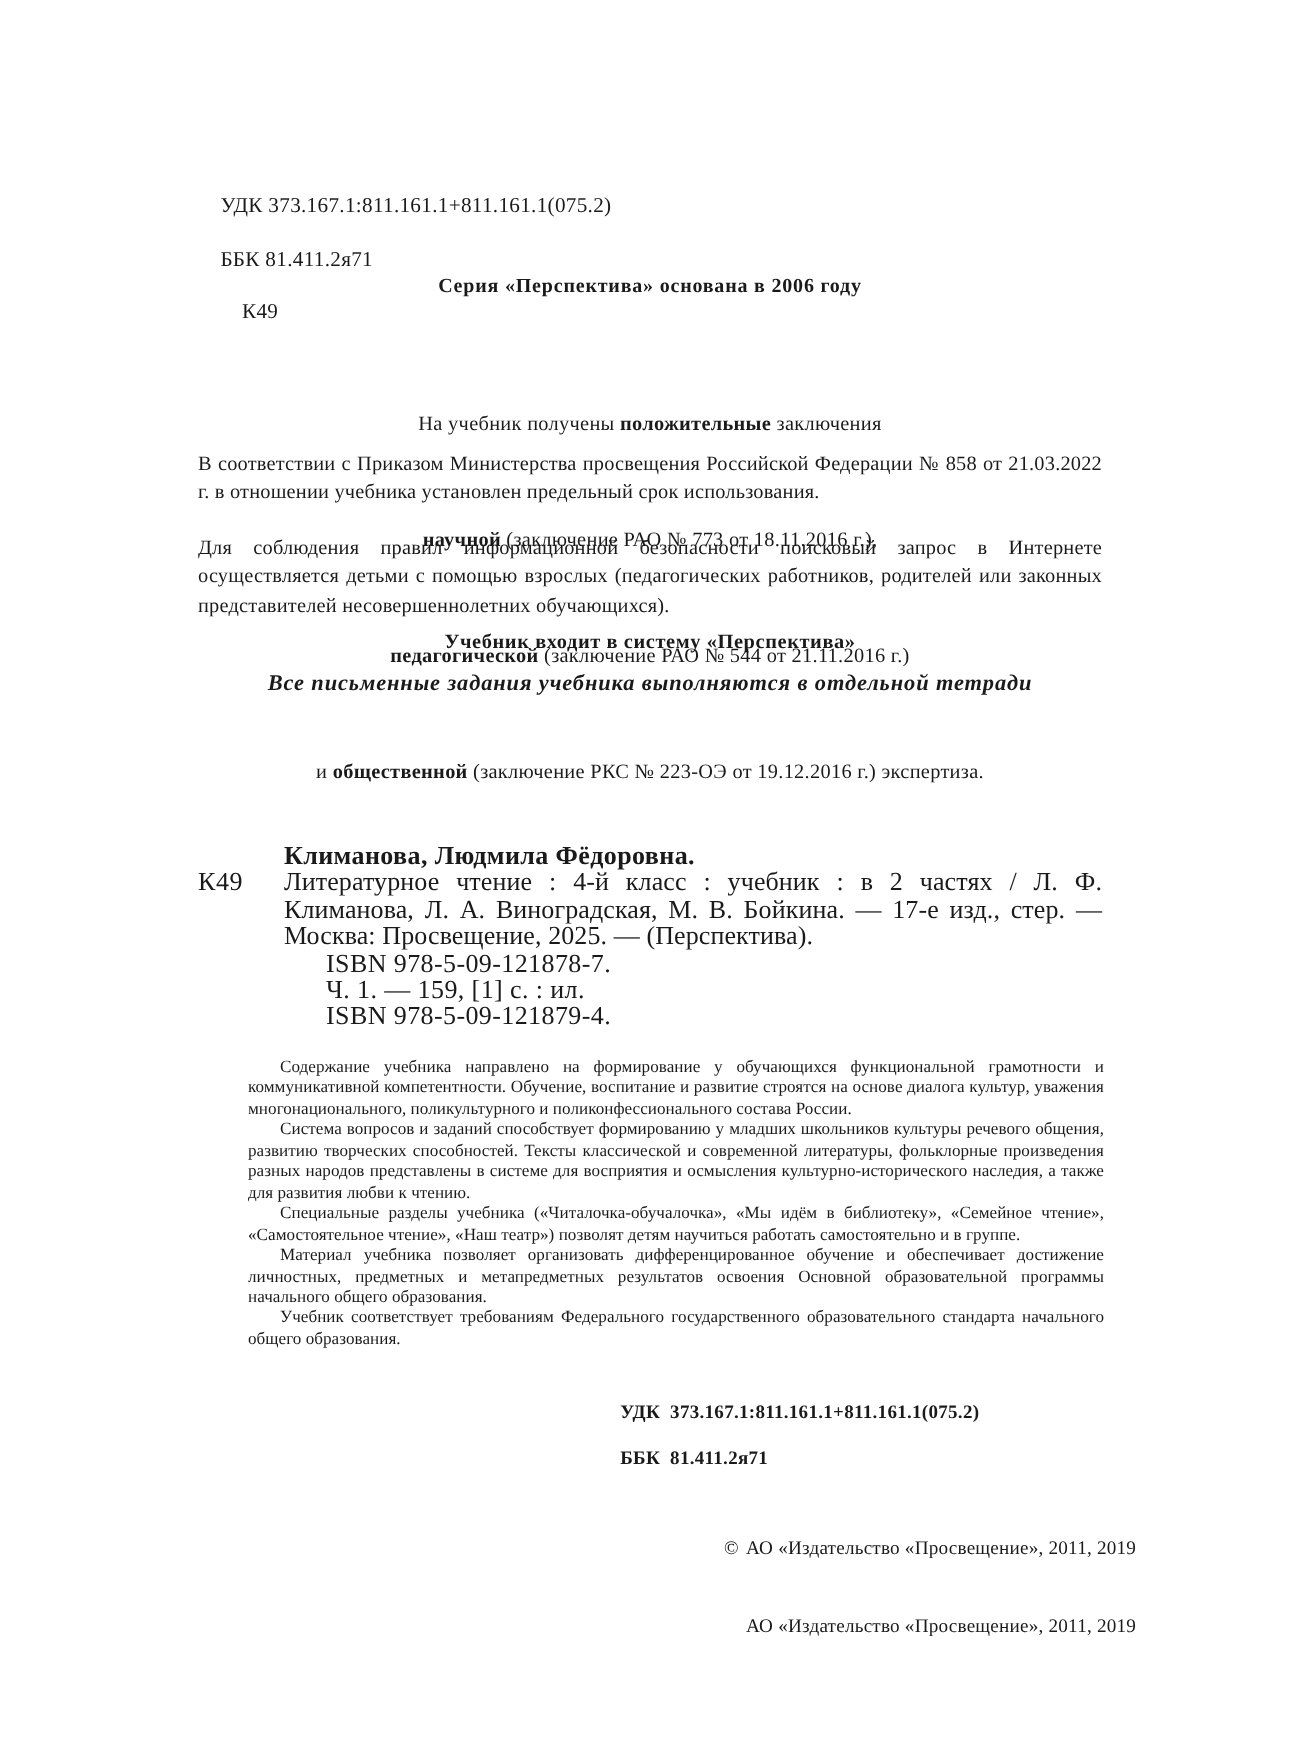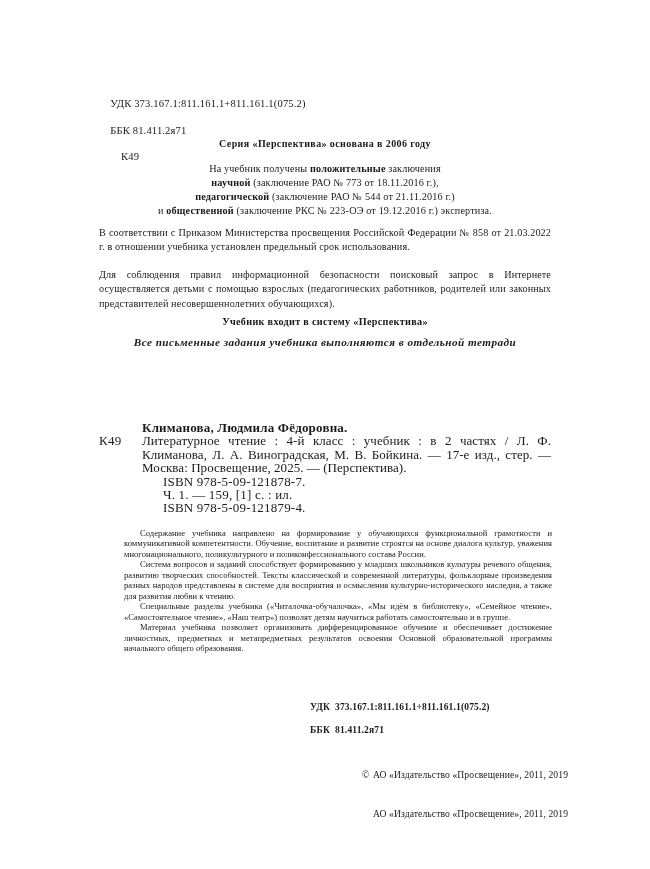--- a/index.html
+++ b/index.html
@@ -54,21 +54,21 @@
   .conclusions {
     position: absolute;
     left: 90px;
     top: 162px;
     width: 470px;
     font-size: 10.2px;
     line-height: 14.1px;
     text-align: center;
     letter-spacing: 0.15px;
   }
-  .conclusions div { white-space: nowrap; }
+  .conclusions div { white-space: nowrap; margin-top: 44px; }
 
   
   .note {
     position: absolute;
     left: 99px;
     width: 452px;
     font-size: 10.2px;
     line-height: 14.4px;
     text-align: justify;
     text-justify: inter-word;
@@ -227,20 +227,21 @@
       <div>Ч. 1. — 159, [1] с. : ил.</div>
       <div>ISBN 978-5-09-121879-4.</div>
     </div>
   </div>
 
   <div class="annotation">
     <p>Содержание учебника направлено на формирование у обучающихся функциональной грамотности и коммуникативной компетентности. Обучение, воспитание и развитие строятся на основе диалога культур, уважения многонационального, поликультурного и поликонфессионального состава России.</p>
     <p>Система вопросов и заданий способствует формированию у младших школьников культуры речевого общения, развитию творческих способностей. Тексты классической и современной литературы, фольклорные произведения разных народов  представлены в системе для восприятия и осмысления культурно-исторического наследия, а также для развития любви к чтению.</p>
     <p>Специальные разделы учебника («Читалочка-обучалочка», «Мы идём в библиотеку», «Семейное чтение», «Самостоятельное чтение», «Наш театр») позволят детям научиться работать самостоятельно и в группе.</p>
     <p>Материал учебника позволяет организовать дифференцированное обучение и обеспечивает достижение личностных, предметных и метапредметных результатов освоения Основной образовательной программы начального общего образования.</p>
+    <p>Учебник соответствует требованиям Федерального государственного образовательного стандарта начального общего образования.</p>
   </div>
 
   <div class="udk-repeat">
     <span>УДК  373.167.1:811.161.1+811.161.1(075.2)</span><br>
     <span>ББК  81.411.2я71</span>
   </div>
 
 
   <div class="copyright">
     <span class="cline"><span class="sym">©</span><span>АО «Издательство «Просвещение», 2011, 2019</span></span>

